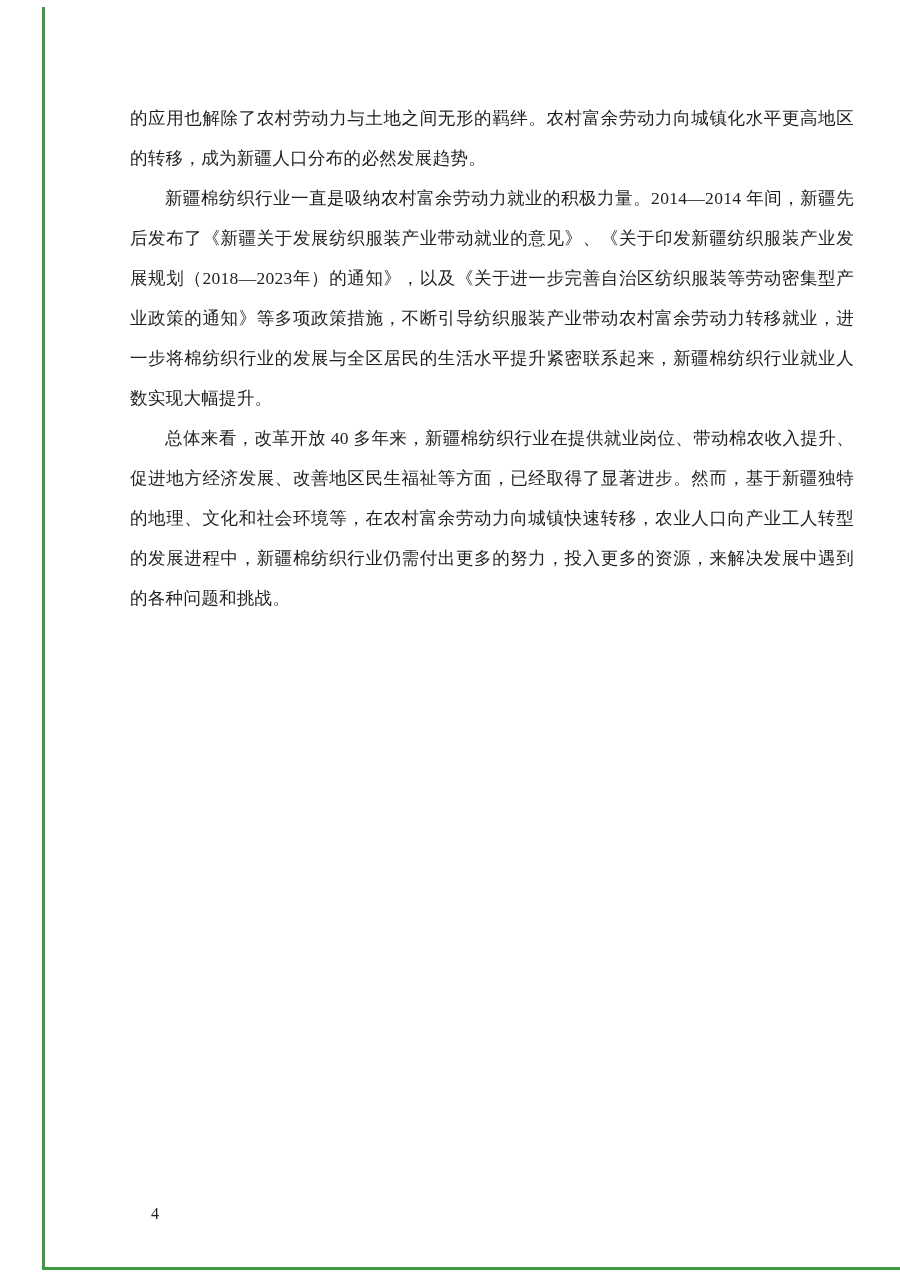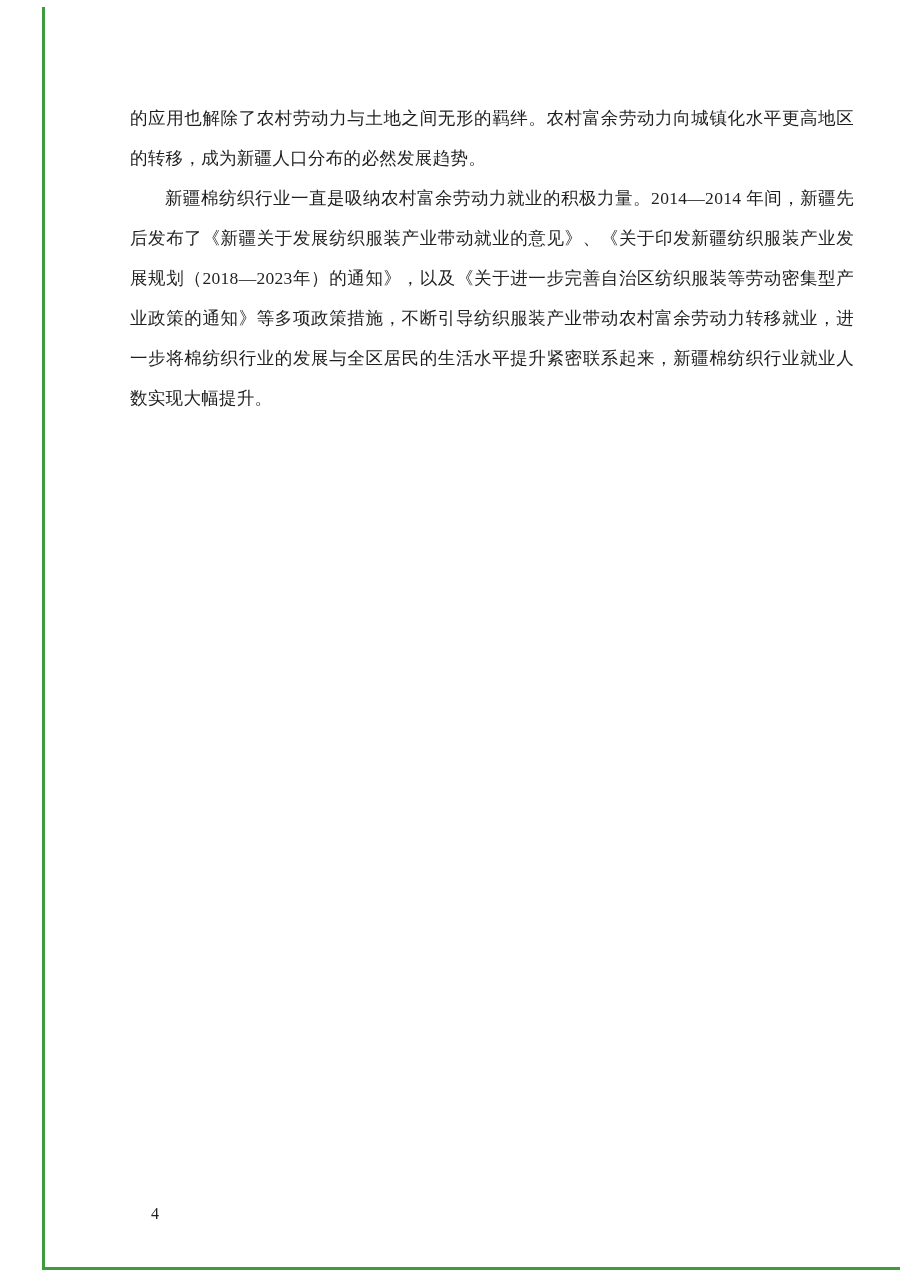--- a/index.html
+++ b/index.html
@@ -64,16 +64,17 @@
 </head>
 <body>
 
 <div class="page">
   <div class="border-left"></div>
   <div class="border-bottom"></div>
 
   <div class="text-block">
     <p>的应用也解除了农村劳动力与土地之间无形的羁绊。农村富余劳动力向城镇化水平更高地区的转移，成为新疆人口分布的必然发展趋势。</p>
     <p class="indent">新疆棉纺织行业一直是吸纳农村富余劳动力就业的积极力量。2014—2014 年间，新疆先后发布了《新疆关于发展纺织服装产业带动就业的意见》、《关于印发新疆纺织服装产业发展规划（2018—2023年）的通知》，以及《关于进一步完善自治区纺织服装等劳动密集型产业政策的通知》等多项政策措施，不断引导纺织服装产业带动农村富余劳动力转移就业，进一步将棉纺织行业的发展与全区居民的生活水平提升紧密联系起来，新疆棉纺织行业就业人数实现大幅提升。</p>
+    <p class="indent">总体来看，改革开放 40 多年来，新疆棉纺织行业在提供就业岗位、带动棉农收入提升、促进地方经济发展、改善地区民生福祉等方面，已经取得了显著进步。然而，基于新疆独特的地理、文化和社会环境等，在农村富余劳动力向城镇快速转移，农业人口向产业工人转型的发展进程中，新疆棉纺织行业仍需付出更多的努力，投入更多的资源，来解决发展中遇到的各种问题和挑战。</p>
   </div>
 
   <div class="page-number">4</div>
 </div>
 
 </body></html>

